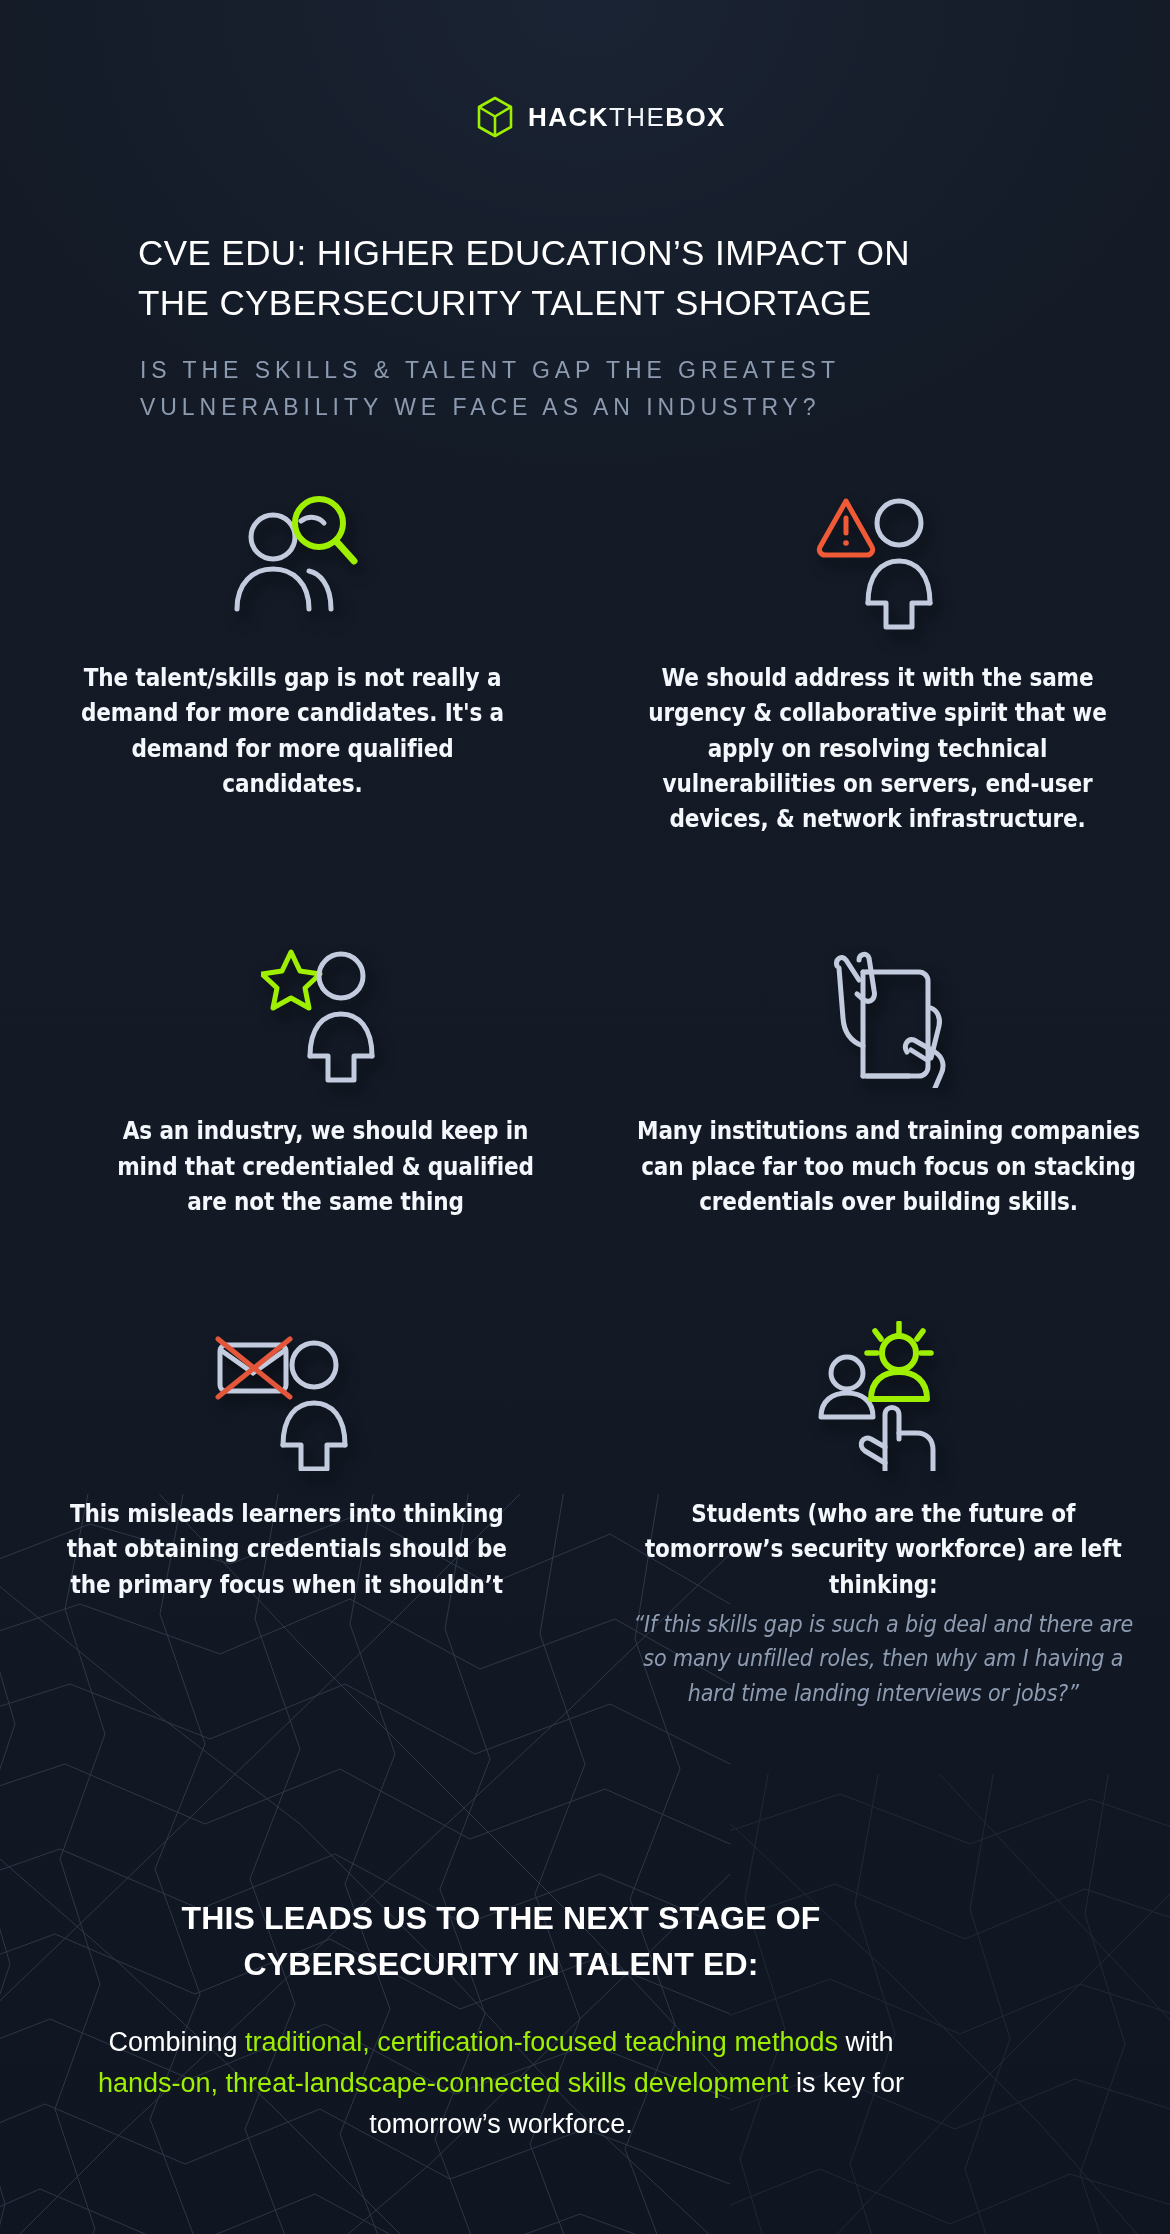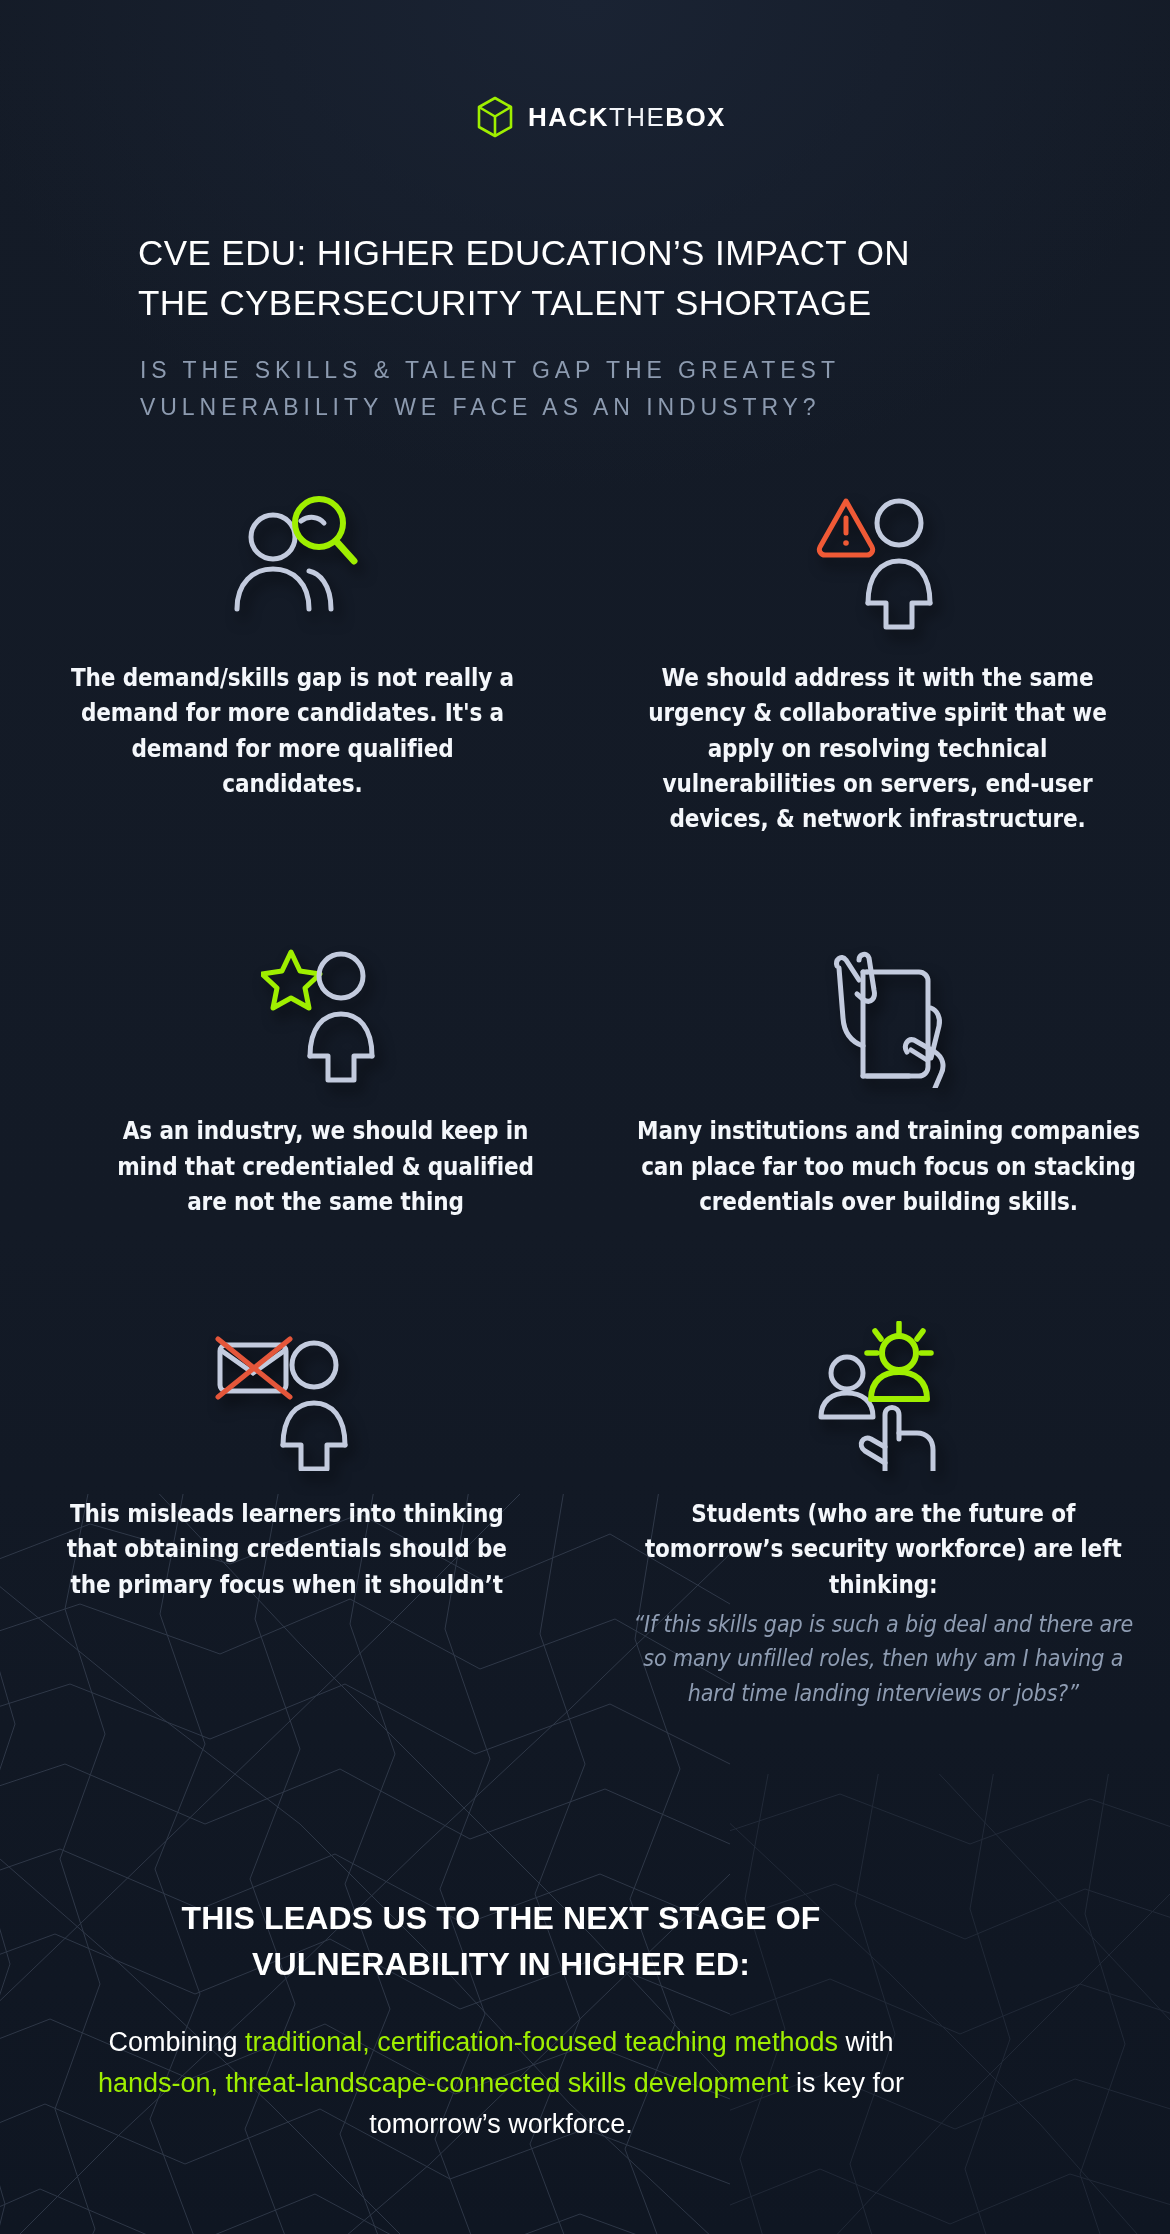--- a/index.html
+++ b/index.html
@@ -242,21 +242,21 @@
         <div class="icon-box">
           <svg width="140" height="150" viewBox="0 0 140 150" fill="none">
             <circle cx="50" cy="52" r="22" stroke="#c3cbde" stroke-width="5"></circle>
             <path d="M14 124 C14 98 30 84 50 84 C70 84 86 98 86 124" stroke="#c3cbde" stroke-width="5" stroke-linecap="round"></path>
             <path d="M86 86 C96 88 108 99 108 124" stroke="#c3cbde" stroke-width="5" stroke-linecap="round"></path>
             <path d="M78 36 C86 30 96 32 101 38" stroke="#c3cbde" stroke-width="5" stroke-linecap="round"></path>
             <circle cx="96" cy="38" r="24" stroke="#9fef00" stroke-width="6"></circle>
             <path d="M113 56 L131 76" stroke="#9fef00" stroke-width="7" stroke-linecap="round"></path>
           </svg>
         </div>
-        <div class="cell-text">The demand/skills gap is not really a demand for more candidates. It's a demand for more qualified candidates.</div>
+        <div class="cell-text">The talent/skills gap is not really a demand for more candidates. It's a demand for more qualified candidates.</div>
       </div>
 
       <div class="cell">
         <div class="icon-box">
           <svg width="130" height="150" viewBox="0 0 130 150" fill="none">
             <path d="M33 16 L59 62 C61 66 58 70 54 70 L12 70 C8 70 5 66 7 62 Z" stroke="#f05a36" stroke-width="5" stroke-linejoin="round"></path>
             <path d="M33 33 L33 48" stroke="#f05a36" stroke-width="5" stroke-linecap="round"></path>
             <circle cx="33" cy="58" r="2.8" fill="#f05a36"></circle>
             <circle cx="86" cy="38" r="22" stroke="#c3cbde" stroke-width="5"></circle>
             <path d="M55 118 C55 90 68 76 86 76 C104 76 117 90 117 118" stroke="#c3cbde" stroke-width="5" stroke-linecap="round"></path>
@@ -341,18 +341,18 @@
           <span class="cell-quote">“If this skills gap is such a big deal and there are so many unfilled roles, then why am I having a hard time landing interviews or jobs?”</span>
         </div>
       </div>
 
     </div>
   </div>
 
   <div class="footer">
     <div class="footer-title">
       <div>THIS LEADS US TO THE NEXT STAGE OF</div>
-      <div>VULNERABILITY IN HIGHER ED:</div>
+      <div>CYBERSECURITY IN TALENT ED:</div>
     </div>
     <div class="footer-body"><span>Combining </span><span class="hl">traditional, certification-focused teaching methods</span><span> with </span><span class="hl">hands-on, threat-landscape-connected skills development</span><span> is key for tomorrow’s workforce.</span></div>
   </div>
 
 </div>
 
 </body></html>

